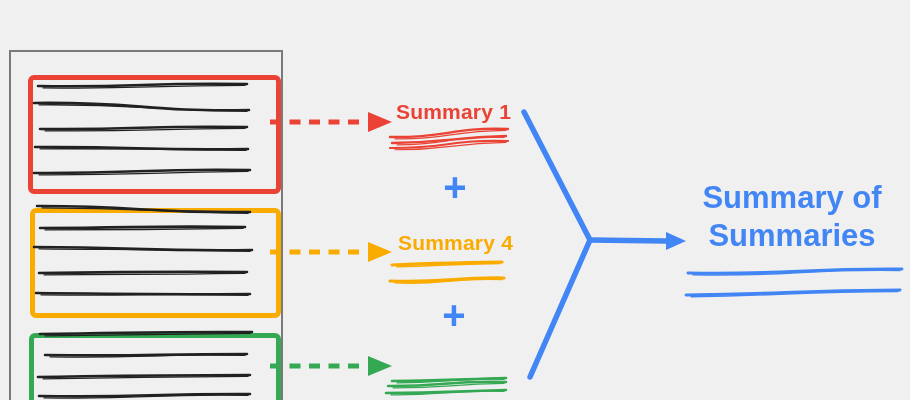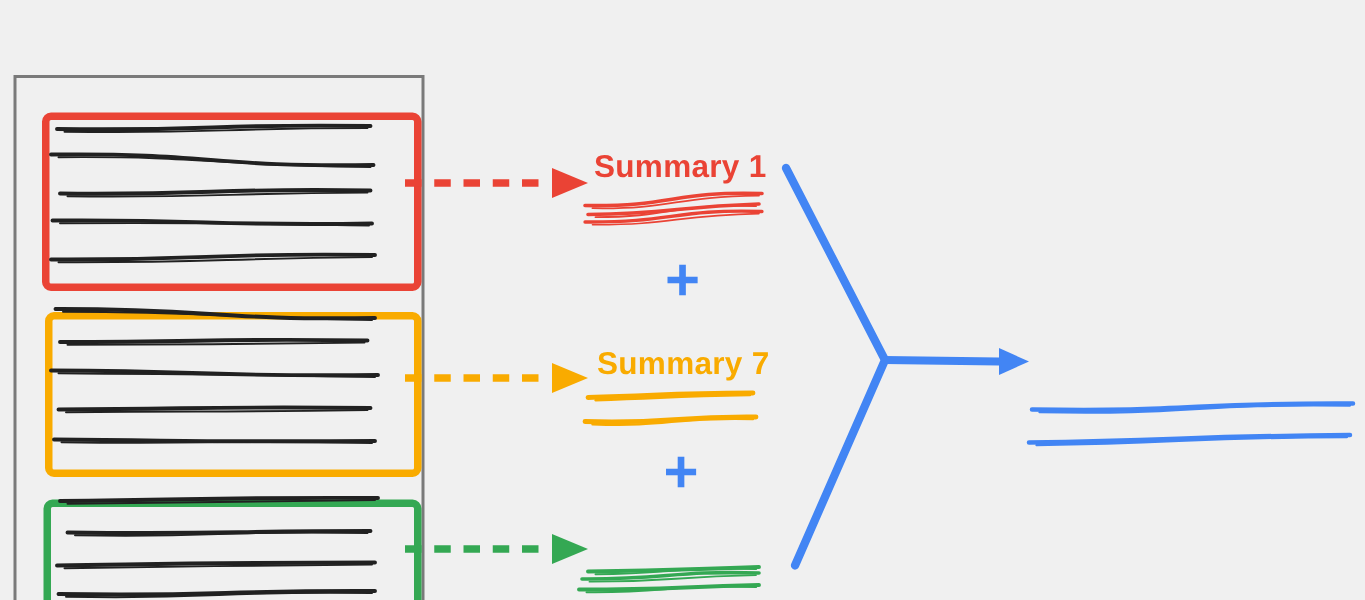--- a/index.html
+++ b/index.html
@@ -124,19 +124,23 @@
       </g>
       <g>
         <path d="M688 233C795 234.74976872787178,795 228.36185831508607,902 229" stroke="#4285F4" stroke-width="3" fill="none" stroke-linecap="round" stroke-linejoin="round"></path>
         <path d="M900 230.4C795 228.97003602193547,795 236.79991027184022,693 234.8" stroke="#4285F4" stroke-width="1.5" fill="none" stroke-linecap="round" stroke-linejoin="round"></path>
         <path d="M686 255C793 253.20420811218548,793 250.9112198598715,900 250" stroke="#4285F4" stroke-width="3" fill="none" stroke-linecap="round" stroke-linejoin="round"></path>
         <path d="M898 251.4C793 251.7679631175585,793 255.2225406939937,691 256.8" stroke="#4285F4" stroke-width="1.5" fill="none" stroke-linecap="round" stroke-linejoin="round"></path>
       </g>
     </svg>
 
   <div class="lbl lbl-1">Summary 1</div>
-  <div class="lbl lbl-2">Summary 7</div>
+  <div class="lbl lbl-2">Summary 4</div>
 
   <div class="plus plus-1">+</div>
   <div class="plus plus-2">+</div>
 
+  <div class="result">
+    <div>Summary of</div>
+    <div>Summaries</div>
+  </div>
 
 </div>
 
 </body></html>

